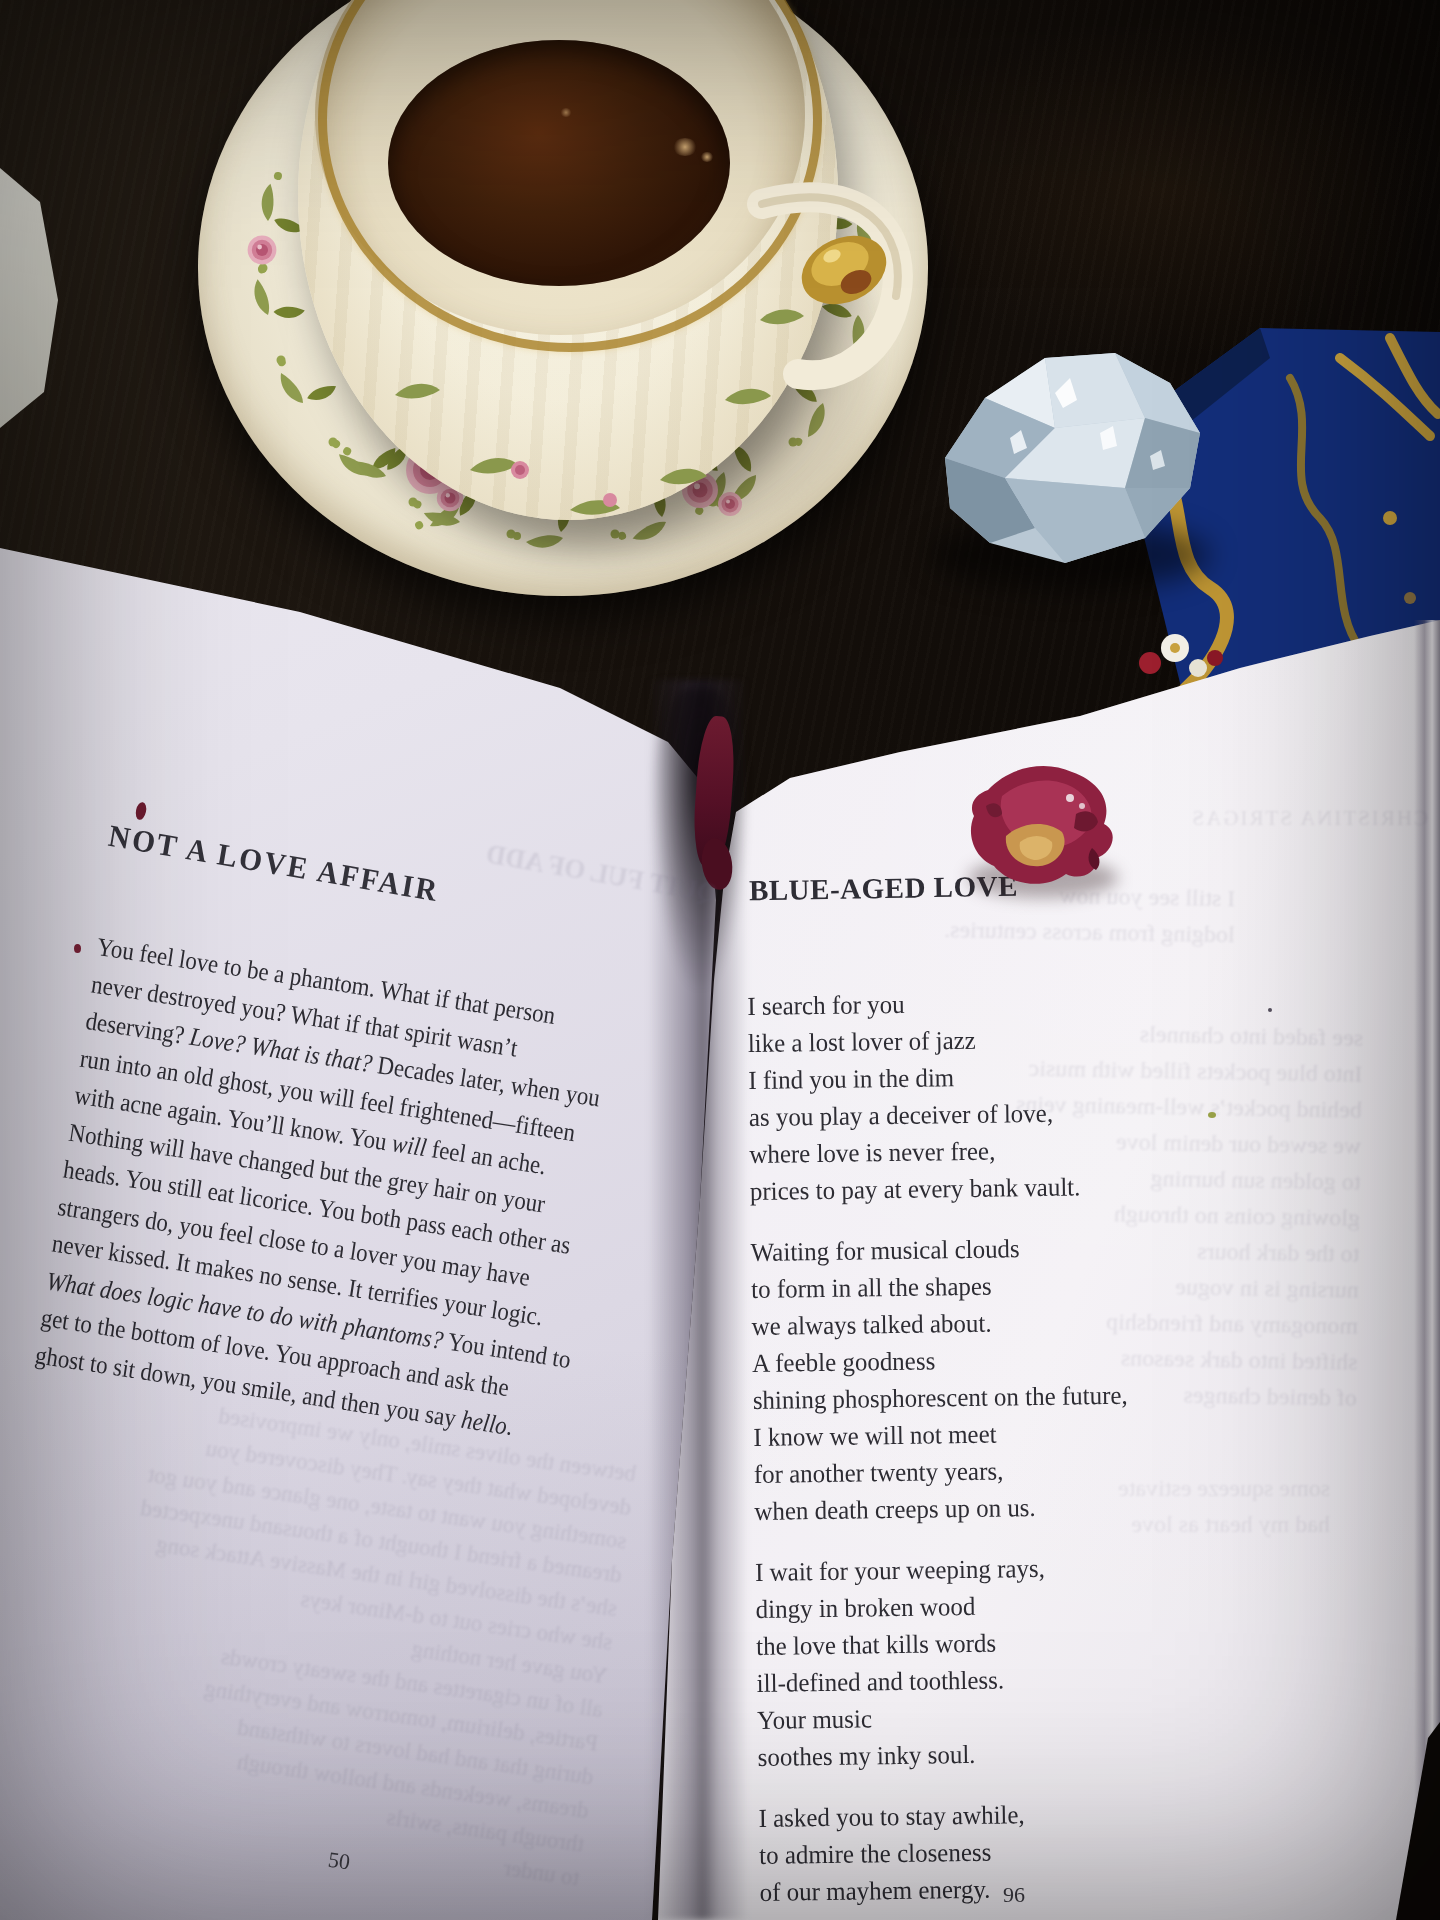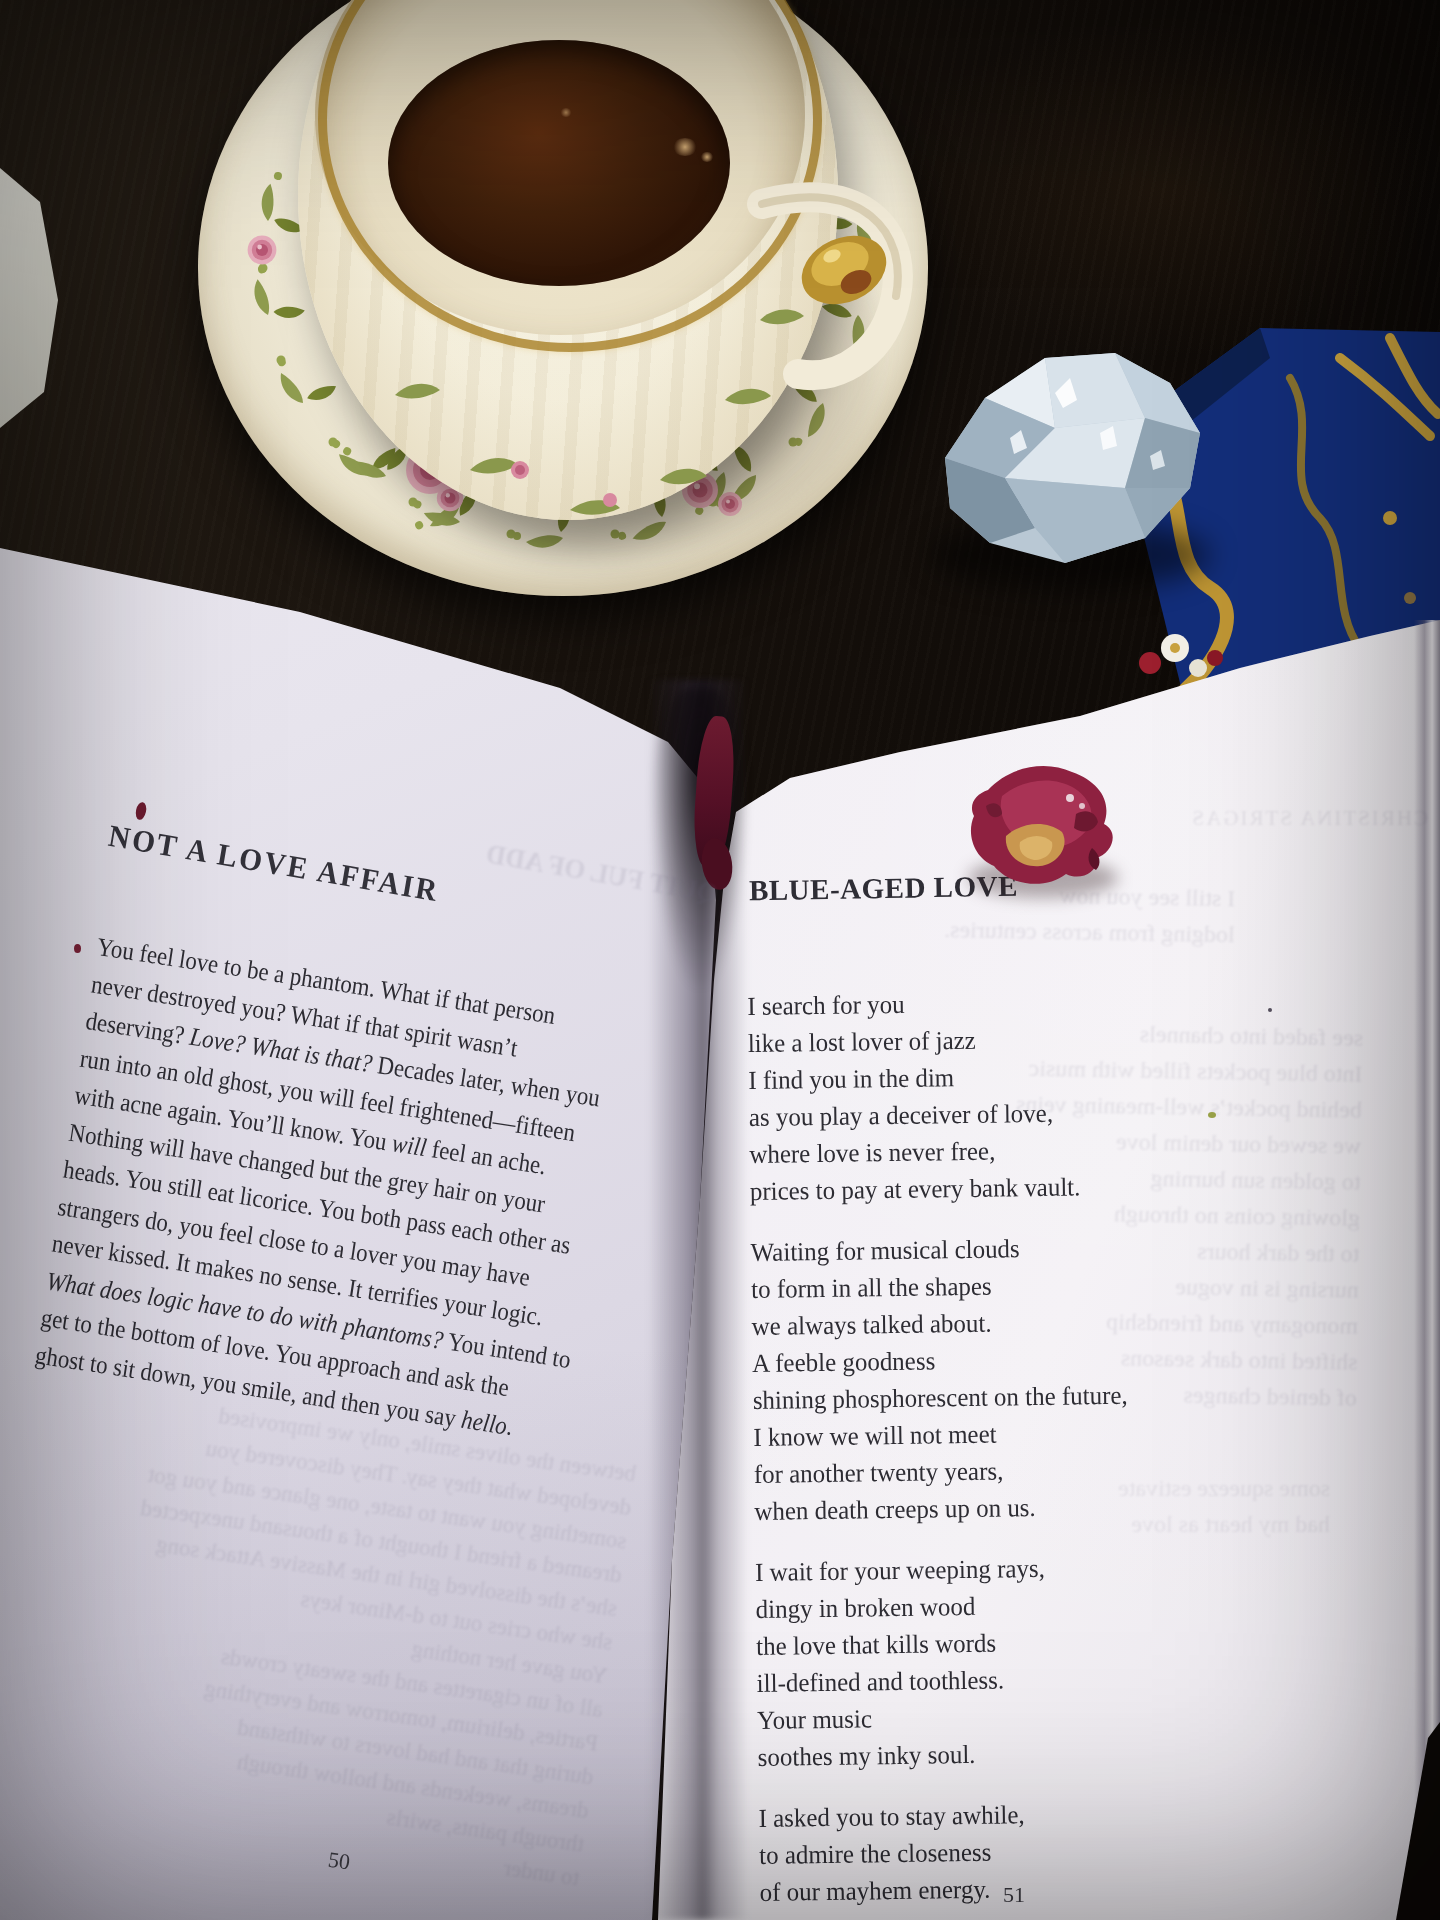--- a/index.html
+++ b/index.html
@@ -287,21 +287,21 @@
       <div class="line"><span>dingy in broken wood</span></div>
       <div class="line"><span>the love that kills words</span></div>
       <div class="line"><span>ill-defined and toothless.</span></div>
       <div class="line"><span>Your music</span></div>
       <div class="line"><span>soothes my inky soul.</span></div>
       <div class="line gap"><span></span></div>
       <div class="line"><span>I asked you to stay awhile,</span></div>
       <div class="line"><span>to admire the closeness</span></div>
       <div class="line"><span>of our mayhem energy.</span></div>
     </div>
-  <div class="pagenum pn-right">51</div>
+  <div class="pagenum pn-right">96</div>
 
   <div class="petal-shadow"></div>
   <svg class="petal-main" viewBox="0 0 190 150">
     <path d="M38,28 C60,4 96,-2 122,10 C150,20 162,40 154,62 C170,70 162,92 146,96 C150,108 132,120 116,112 C96,128 60,124 44,104 C24,96 16,72 24,54 C18,42 26,32 38,28 Z" fill="#8e2140"></path>
     <path d="M52,34 C74,16 104,14 124,26 C140,36 146,52 138,66 C128,82 104,90 84,84 C62,78 46,56 52,34 Z" fill="#a93355"></path>
     <path d="M56,74 C72,60 96,58 112,70 C120,84 108,102 90,104 C70,106 54,92 56,74 Z" fill="#c9974f"></path>
     <path d="M70,80 C80,72 94,72 102,80 C104,90 96,98 84,98 C74,96 68,90 70,80 Z" fill="#dcb369"></path>
     <path d="M126,52 C136,46 146,50 148,60 C144,70 132,72 124,66 Z" fill="#6d1830"></path>
     <path d="M36,44 C44,38 52,42 52,52 C46,58 38,56 36,44 Z" fill="#701b33"></path>
     <circle cx="120" cy="36" r="4" fill="#f0e6ea" opacity=".9"></circle>

